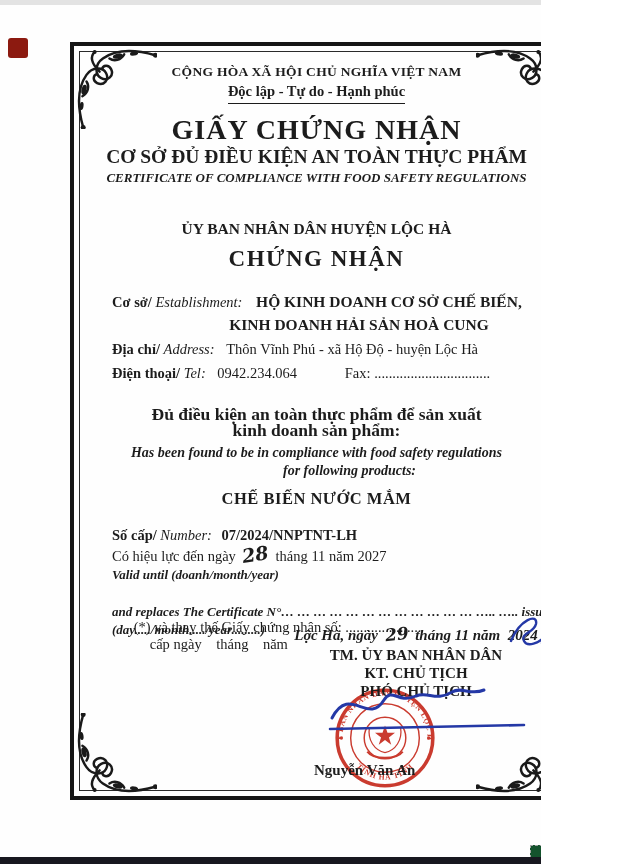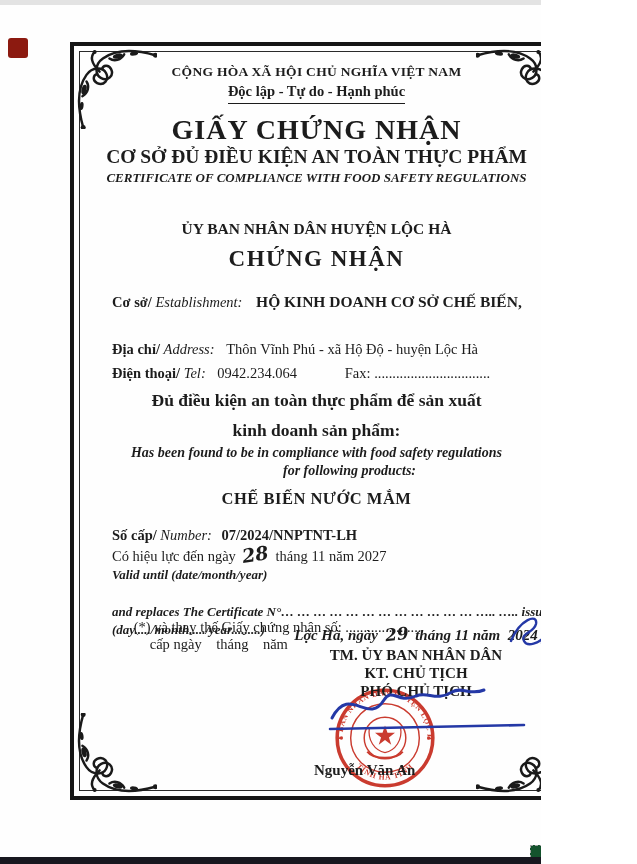--- a/index.html
+++ b/index.html
@@ -27,21 +27,21 @@
   .row{left:38px;font-size:14.5px;white-space:nowrap;}
   .estab-row{top:247px;}
   .lbl-vi{font-weight:bold;}
   .lbl-en{font-style:italic;}
   .estab-name{font-weight:bold;font-size:15.5px;margin-left:10px;}
   .estab-name2{top:270px;left:120px;width:330px;text-align:center;font-weight:bold;font-size:15.5px;}
   .addr-row{top:295px;}
   .val{margin-left:8px;}
   .tel-row{top:319px;}
   .fax-lbl{margin-left:44px;}
-  .stmt1{top:344px;font-size:17.5px;font-weight:bold;}
+  .stmt1{top:358px;font-size:17.5px;font-weight:bold;}
   .stmt2{top:374px;font-size:17.5px;font-weight:bold;}
   .stmt-en1{top:399px;font-size:14px;font-style:italic;font-weight:600;}
   .stmt-en2{top:417px;font-size:14px;font-style:italic;font-weight:600;padding-left:33px;}
   .product{top:443px;font-size:16.5px;font-weight:bold;letter-spacing:.5px;}
   .num-row{top:481px;}
   .num-val{font-weight:bold;margin-left:6px;}
   .valid-row{top:501px;}
   .handwrit{display:inline-block;font-family:"DejaVu Serif",serif;font-style:italic;font-weight:bold;font-size:19px;transform:rotate(-9deg);margin:0 3px;line-height:14px;}
   .valid-note{top:521px;font-size:13px;font-style:italic;font-weight:bold;}
   .replace-vi{top:556px;}
@@ -117,20 +117,21 @@
     <div class="abs ctr subtitle-en">CERTIFICATE OF COMPLIANCE WITH FOOD SAFETY REGULATIONS</div>
 
     <div class="abs ctr authority">ỦY BAN NHÂN DÂN HUYỆN LỘC HÀ</div>
     <div class="abs ctr certify">CHỨNG NHẬN</div>
 
     <div class="abs row estab-row">
       <span class="lbl-vi">Cơ sở/</span>
       <span class="lbl-en">Establishment:</span>
       <span class="estab-name">HỘ KINH DOANH CƠ SỞ CHẾ BIẾN,</span>
     </div>
+    <div class="abs estab-name2">KINH DOANH HẢI SẢN HOÀ CUNG</div>
 
     <div class="abs row addr-row">
       <span class="lbl-vi">Địa chỉ/</span>
       <span class="lbl-en">Address:</span>
       <span class="val">Thôn Vĩnh Phú - xã Hộ Độ - huyện Lộc Hà</span>
     </div>
 
     <div class="abs row tel-row">
       <span class="lbl-vi">Điện thoại/</span>
       <span class="lbl-en">Tel:</span>
@@ -149,21 +150,21 @@
       <span class="lbl-vi">Số cấp/</span>
       <span class="lbl-en">Number:</span>
       <span class="num-val">07/2024/NNPTNT-LH</span>
     </div>
 
     <div class="abs row valid-row">
       <span>Có hiệu lực đến ngày</span>
       <span class="handwrit">28</span>
       <span>tháng 11 năm 2027</span>
     </div>
-    <div class="abs row valid-note">Valid until (date/month/year)</div>
+    <div class="abs row valid-note">Valid until (doanh/month/year)</div>
 
     <div class="abs row replace-vi ws-pre">
       <span>(*) và thay thế Giấy chứng nhận số: .....................</span>
       <span class="ws-pre" style="margin-left:16px">cấp ngày    tháng    năm</span>
     </div>
     <div class="abs row replace-en">and replaces The Certificate N°… … … … … … … … … … … … ….. ….. issued on</div>
     <div class="abs row replace-en2">(day...../month...../year.........)</div>
 
     <div class="abs sign-block">
       <div class="date-line">

